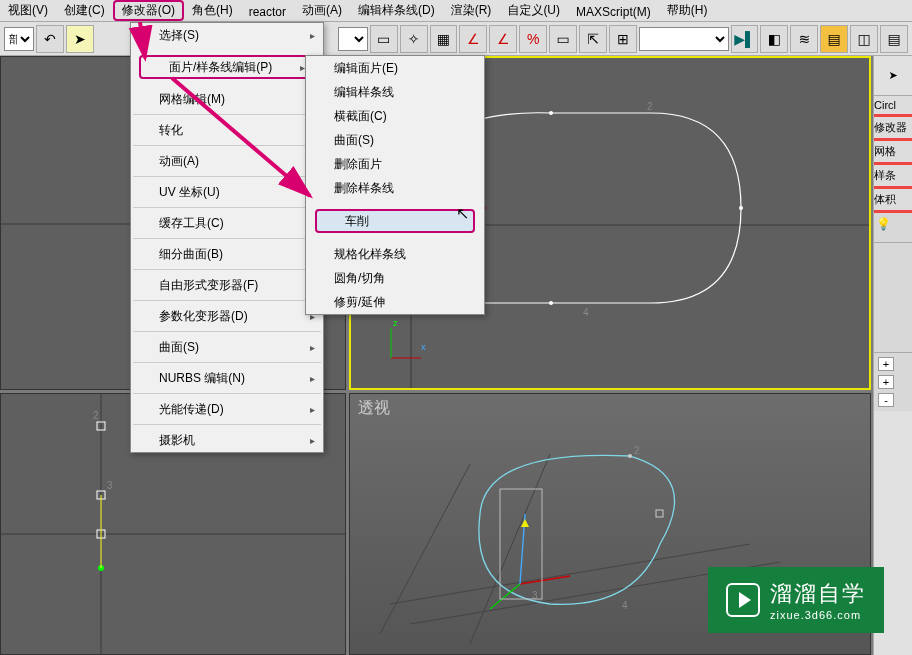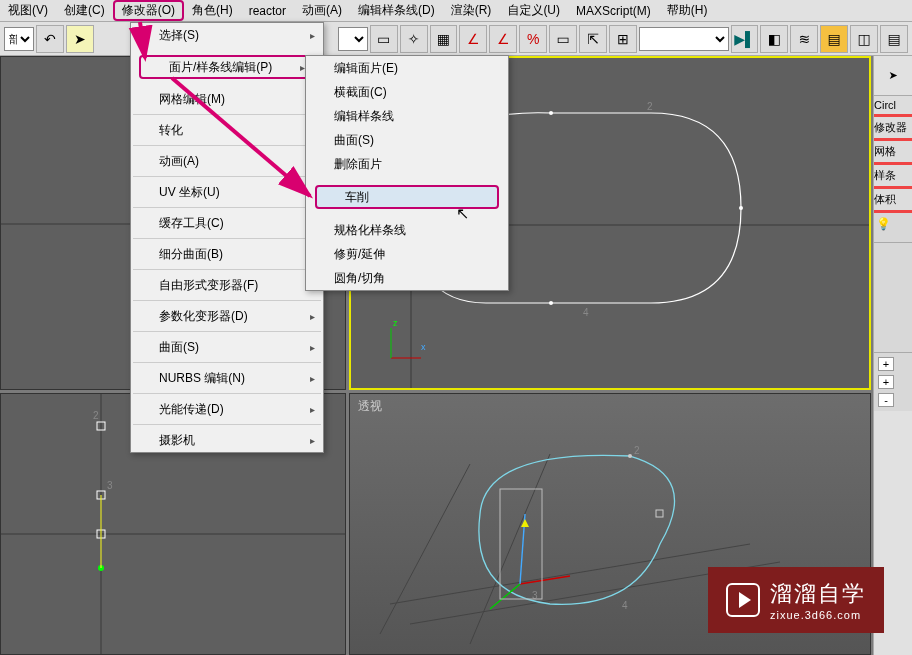--- a/index.html
+++ b/index.html
@@ -1,59 +1,59 @@
 <!DOCTYPE html>
 <html><head>
 <meta charset="utf-8">
 <style>
   * { box-sizing: border-box; margin: 0; padding: 0; font-family: "Microsoft YaHei", sans-serif; }
   body { width: 912px; height: 655px; background: #7b7b7b; overflow: hidden; position: relative; }
 
   
-  .menubar { position: absolute; top: 0; left: 0; right: 0; height: 22px; background: #e1e1e1; border-bottom: 1px solid #aaa; display: flex; align-items: center; font-size: 12px; }
+  .menubar { position: absolute; top: 0; left: 0; right: 0; height: 22px; background: #e1e1e1; border-bottom: 1px solid #aaa; display: flex; align-items: flex-end; font-size: 12px; }
   .menubar .item { padding: 2px 8px; cursor: default; white-space: nowrap; }
   .menubar .hl { border: 2px solid #c3006f; border-radius: 4px; padding: 0 7px; }
 
   
   .toolbar { position: absolute; top: 22px; left: 0; right: 0; height: 34px; background: #e1e1e1; border-bottom: 1px solid #aaa; display: flex; align-items: center; padding: 2px 4px; gap: 2px; }
   .tool-btn { width: 28px; height: 28px; border: 1px solid #aaa; background: #ddd; display: flex; align-items: center; justify-content: center; font-size: 14px; }
   .tool-select { height: 24px; border: 1px solid #888; background: #fff; font-size: 11px; }
   .arrow-btn { background: #f5f5b8; }
 
   
   .viewport { position: absolute; background: #5f5f5f; border: 1px solid #333; }
   .viewport.top { border: 2px solid #e8e800; }
   .vp-front { left: 0; top: 56px; width: 346px; height: 334px; }
   .vp-top   { left: 349px; top: 56px; width: 522px; height: 334px; }
   .vp-left  { left: 0; top: 393px; width: 346px; height: 262px; }
   .vp-persp { left: 349px; top: 393px; width: 522px; height: 262px; background: linear-gradient(#6d6d6d,#555); }
-  .vp-label { position: absolute; top: 4px; left: 8px; color: #ccc; font-size: 12px; }
+  .vp-label { position: absolute; top: 4px; left: 8px; color: #ccc; font-size: 16px; }
 
   
   .dropdown { position: absolute; background: #f0f0f0; border: 1px solid #888; box-shadow: 2px 2px 6px rgba(0,0,0,.3); font-size: 12px; }
   .dropdown .row { height: 24px; display: flex; align-items: center; padding: 0 24px 0 28px; position: relative; white-space: nowrap; cursor: default; }
   .dropdown .row .arrow { position: absolute; right: 8px; font-size: 10px; color: #555; }
   .dropdown .sep { height: 1px; background: #ccc; margin: 3px 2px; }
   .dd1 { left: 130; top: 22px; width: 194px; }
-  .dd2 { left: 305px; top: 55px; width: 204px; }
+  .dd2 { left: 305px; top: 55px; width: 180px; }
 
   .dd1-row-hl { border: 2px solid #c3006f; border-radius: 4px; margin: 8px; height: 22px; }
   .dd2-row-hl { border: 2px solid #c3006f; border-radius: 4px; margin: 9px; height: 22px; background:#d8e6f2; }
 
   
   .anno { position: absolute; pointer-events: none; }
 
   
   .rpanel { position: absolute; right: 0; top: 56px; width: 39px; height: 599px; background: #e1e1e1; border-left: 1px solid #aaa; font-size: 11px; overflow: hidden; }
   .rpanel .lbl { padding: 3px 0; border-bottom: 3px solid #ef4444; background:#ddd; white-space:nowrap;}
   .rpanel .pm { width: 16px; height: 14px; border: 1px solid #999; background:#fff; display:inline-flex; align-items:center; justify-content:center; margin:2px; font-size:11px; }
   .rpanel .lamp { display:inline-block; margin:4px 2px; font-size:12px; }
 
   
-  .watermark { position: absolute; right: 28px; bottom: 22px; background: #7f1d1d; color: #fff; padding: 12px 18px; display: flex; align-items: center; gap: 10px; font-size: 22px; letter-spacing:2px; }
+  .watermark { position: absolute; right: 28px; bottom: 22px; background: #15803d; color: #fff; padding: 12px 18px; display: flex; align-items: center; gap: 10px; font-size: 22px; letter-spacing:2px; }
   .watermark .sub { font-size: 11px; letter-spacing: 1px; display:block; }
   .watermark .play { width: 34px; height: 34px; border: 2px solid #fff; border-radius: 6px; display:flex; align-items:center; justify-content:center; }
   .watermark .play::after { content:''; border-left:12px solid #fff; border-top:8px solid transparent; border-bottom:8px solid transparent; margin-left:3px; }
 
   .cursor-ptr { position:absolute; font-size:16px; color:#000; }
 
   
   svg.overlay { position:absolute; inset:0; width:100%; height:100%; }
 </style>
 </head>
@@ -257,42 +257,45 @@
       <span>摄影机</span>
       <span class="arrow">▸</span>
     </div>
 </div>
 
 <div class="dropdown dd2">
   <div class="row">
       <span>编辑面片(E)</span>
     </div>
   <div class="row">
+      <span>编辑样条线</span>
+    </div>
+  <div class="row">
       <span>横截面(C)</span>
     </div>
   <div class="row">
-      <span>编辑样条线</span>
-    </div>
-  <div class="row">
       <span>曲面(S)</span>
     </div>
   <div class="row">
       <span>删除面片</span>
+    </div>
+  <div class="row">
+      <span>删除样条线</span>
     </div>
   <div class="row dd2-row-hl">
       <span>车削</span>
     </div>
   <div class="row">
       <span>规格化样条线</span>
     </div>
   <div class="row">
+      <span>圆角/切角</span>
+    </div>
+  <div class="row">
       <span>修剪/延伸</span>
-    </div>
-  <div class="row">
-      <span>圆角/切角</span>
     </div>
 </div>
 
 <svg class="anno" style="left:0;top:0;width:912px;height:655px">
   <defs>
     <marker id="ah" markerWidth="10" markerHeight="10" refX="8" refY="3" orient="auto">
       <path d="M0,0 L9,3 L0,6 Z" fill="#d8006f"></path>
     </marker>
   </defs>
   <line x1="140" y1="22" x2="145" y2="58" stroke="#d8006f" stroke-width="4" marker-end="url(#ah)"></line>

